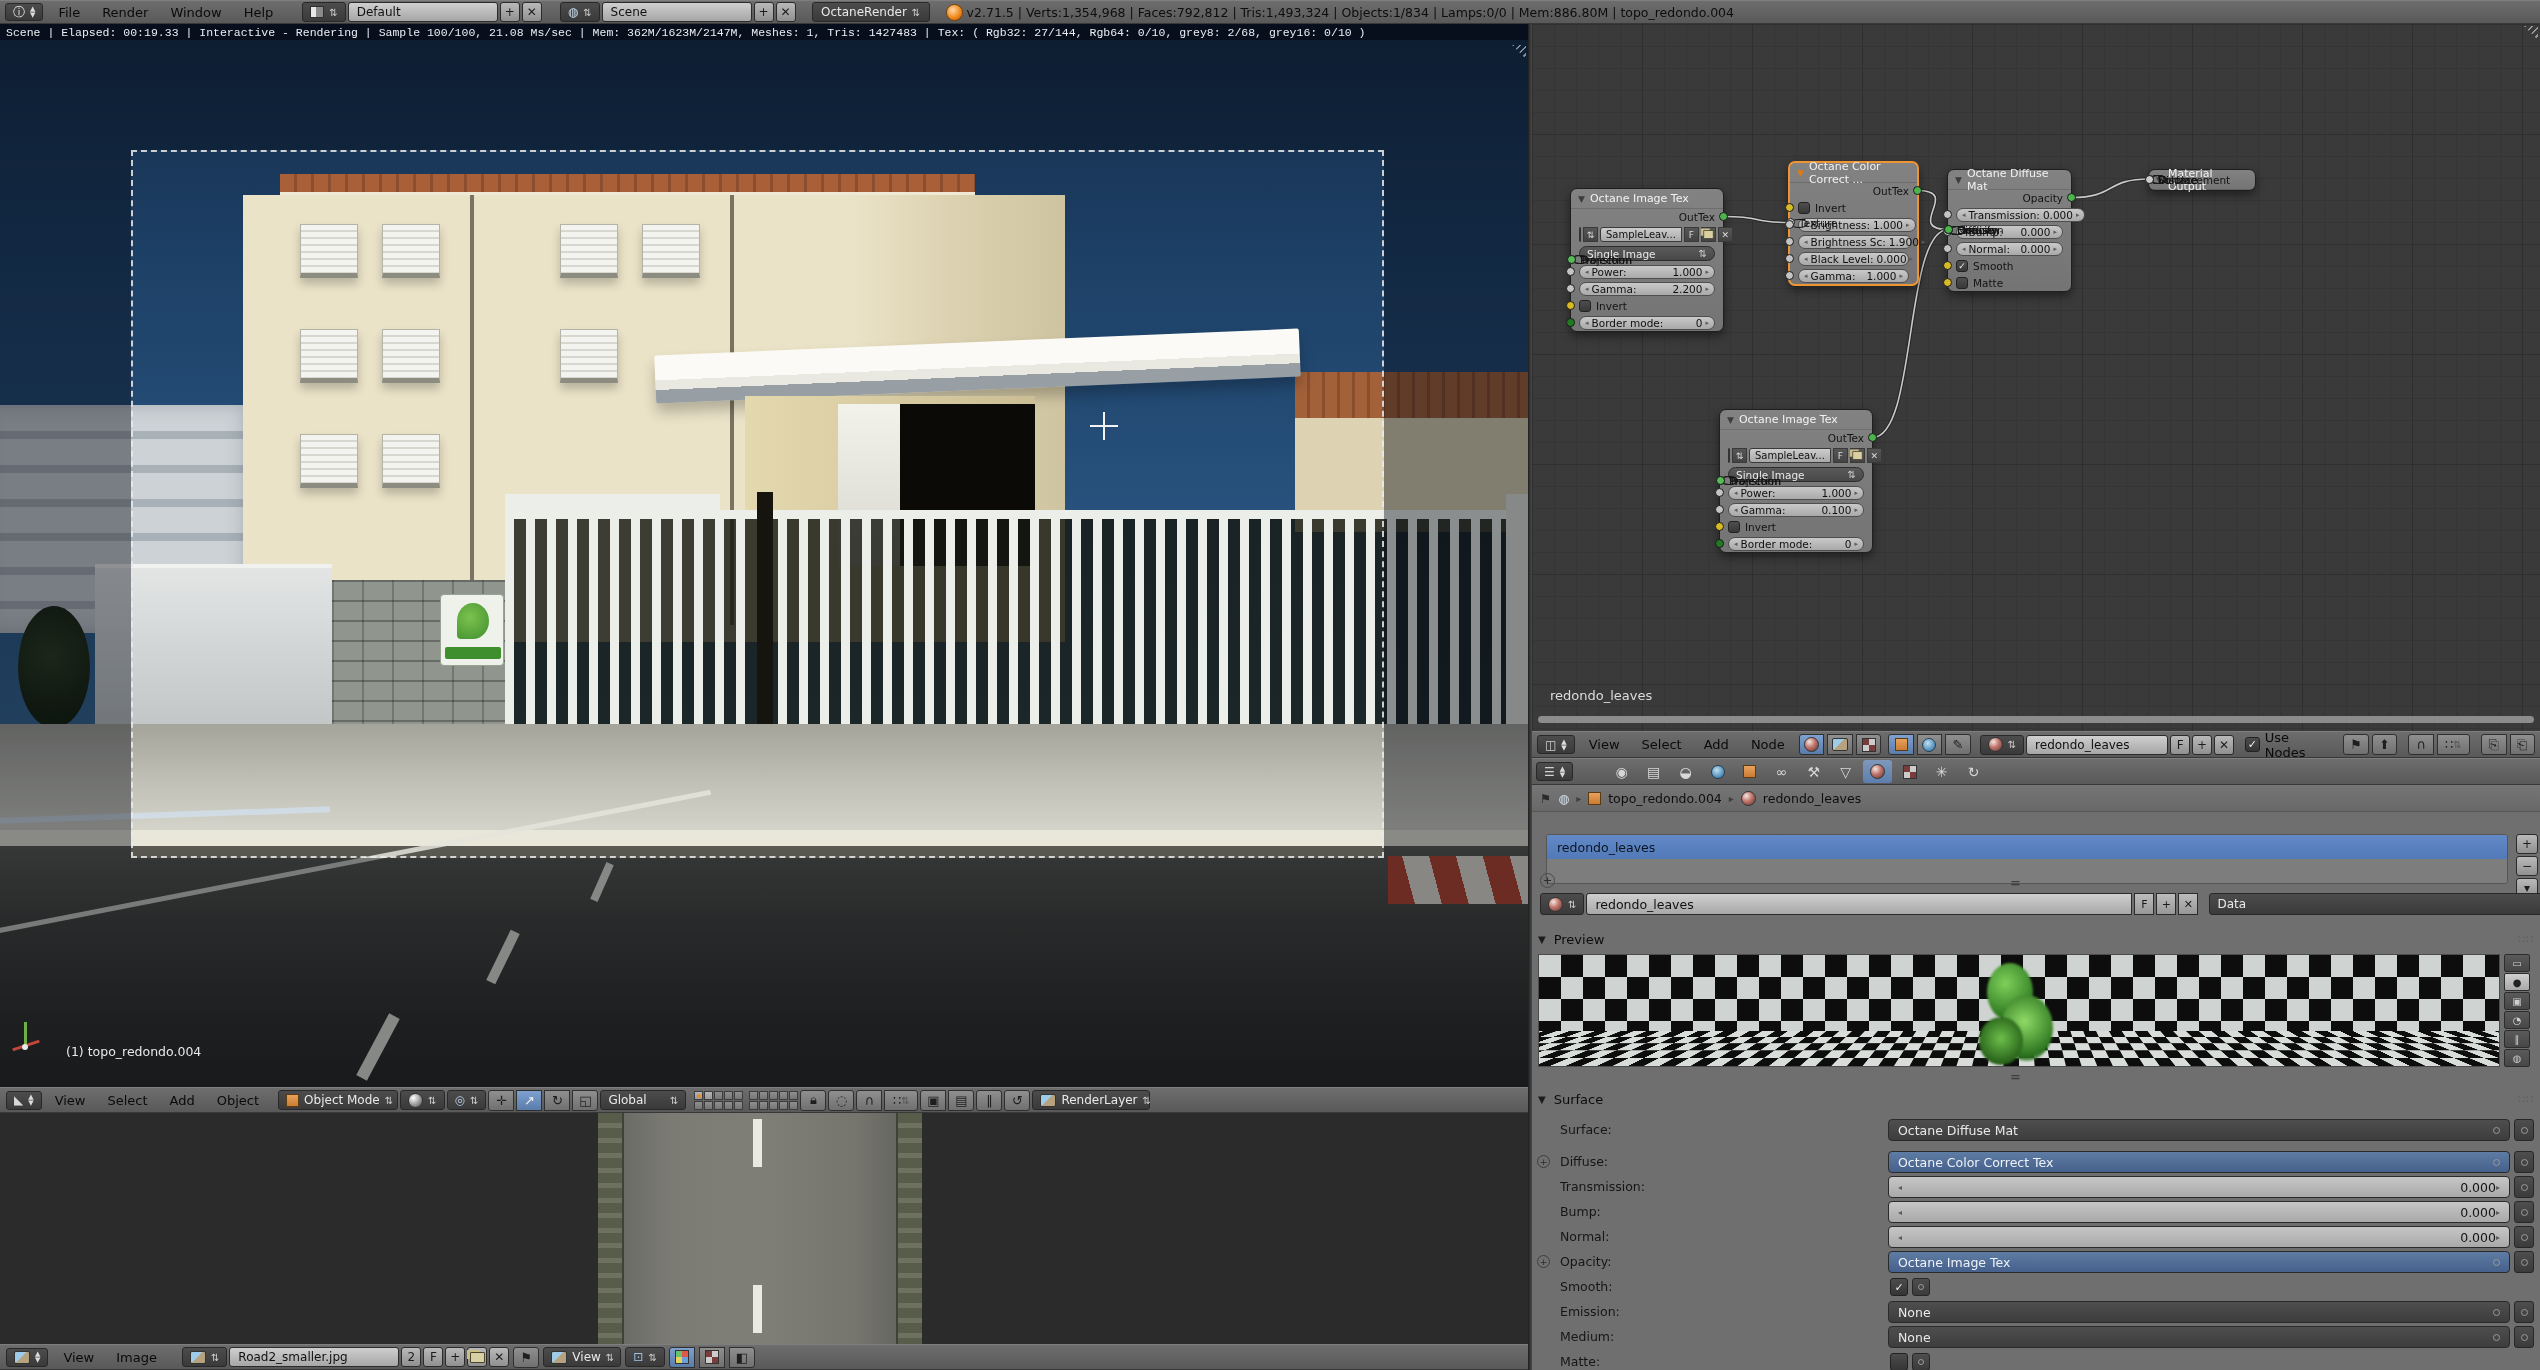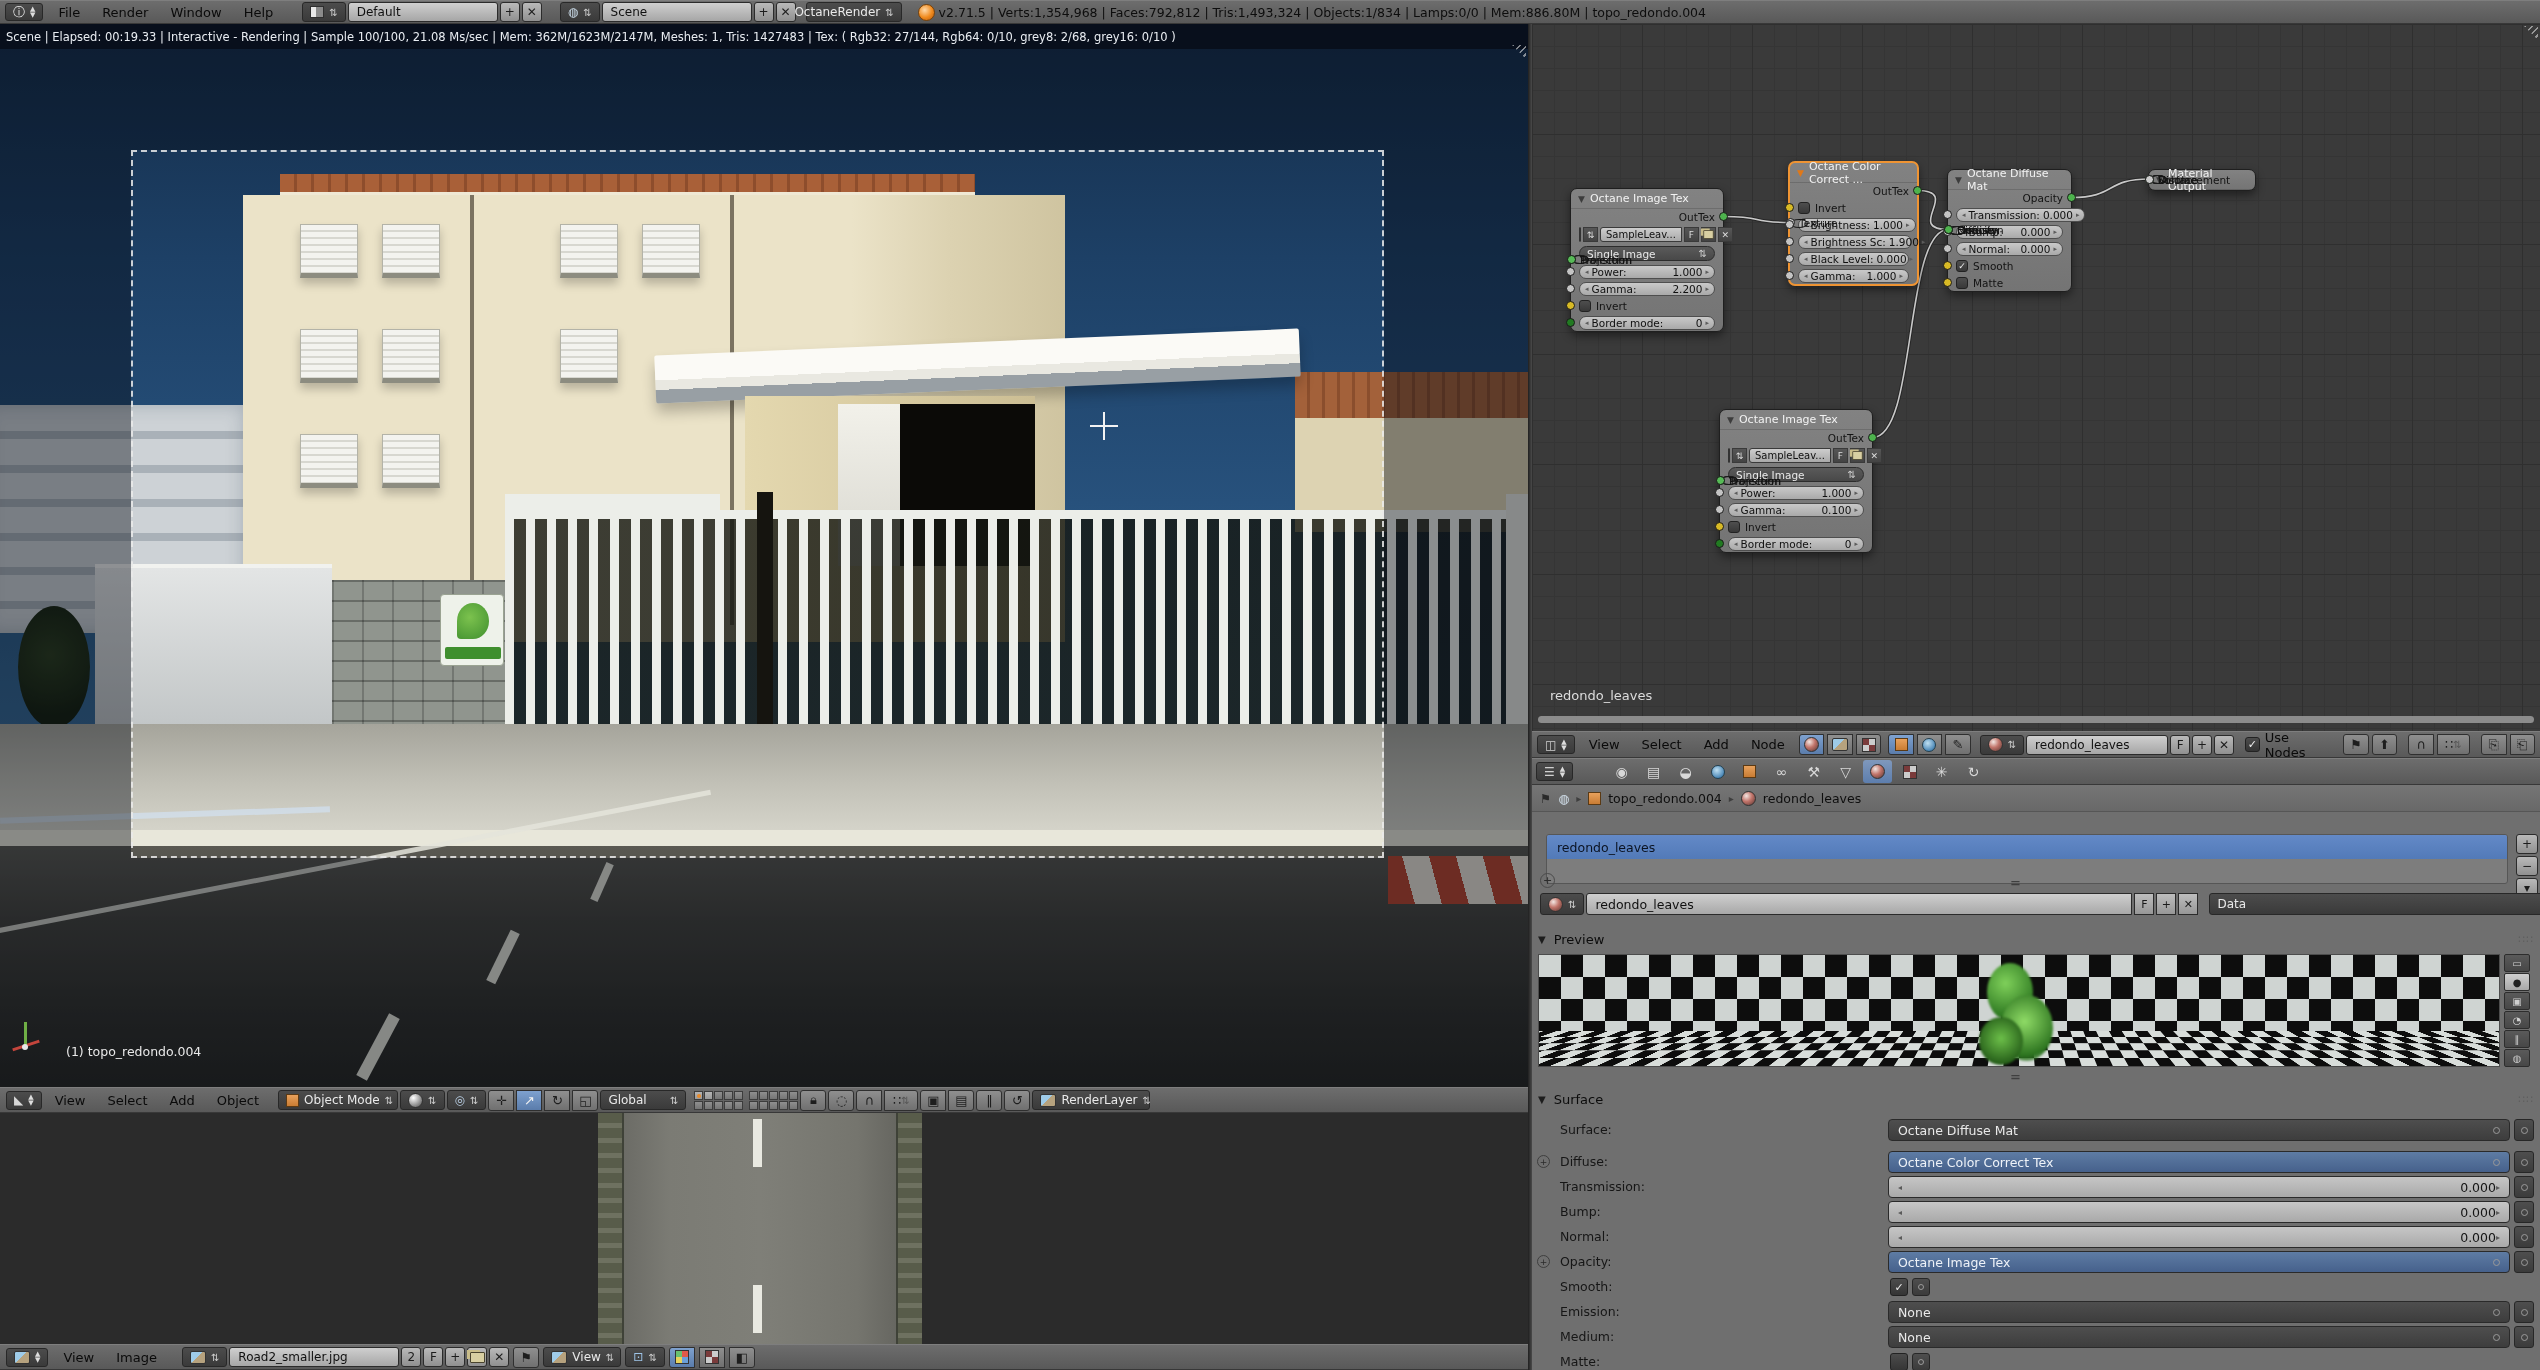--- a/index.html
+++ b/index.html
@@ -22,21 +22,21 @@
   .icon-cube { width:13px; height:13px; background:linear-gradient(#e8a15c,#c97c33); border:1px solid #5b3a14; }
   .icon-globe { width:14px; height:14px; border-radius:50%; background:radial-gradient(circle at 40% 35%, #bfe0f2, #4d89b8 70%, #2c567a); border:1px solid #23404f; }
   .icon-checker { width:14px; height:14px; border:1px solid #333; background:conic-gradient(#ccc 0 25%, #7a3b3b 0 50%, #ccc 0 75%, #7a3b3b 0); }
   .icon-folder { width:15px; height:11px; background:#d8cfa2; border:1px solid #4a442e; border-radius:1px; box-shadow:-4px -3px 0 -1px #c9bd8a; }
   .icon-layout { width:14px; height:12px; border:1px solid #2e2e2e; background:linear-gradient(90deg,#e8e8e8 0 45%, #8a8a8a 45% 100%); }
   .stepper { display:inline-flex; flex-direction:column; font-size:7px; line-height:6px; color:#ddd; }
 
   
   #viewport { position:absolute; left:0; top:24px; width:1528px; height:1063px; overflow:hidden; background:#10131c; }
   .scene-el { position:absolute; }
-  #render-stats { position:absolute; left:0; top:0; width:100%; height:25px; background:rgba(9,15,27,.94); color:#e9edf2; font-size:11.5px; display:flex; align-items:center; padding-left:6px; z-index:40; }
+  #render-stats { position:absolute; left:0; top:0; width:100%; height:16px; background:rgba(9,15,27,.94); color:#e9edf2; font-size:11.5px; display:flex; align-items:center; padding-left:6px; z-index:40;font-family:Liberation Mono, monospace; }
   #render-border { position:absolute; left:131px; top:126px; width:1253px; height:708px; border:2px dashed rgba(235,235,235,.85); box-shadow:0 0 0 2200px rgba(5,9,18,.42); z-index:30; }
   #obj-label { position:absolute; left:66px; bottom:28px; color:#e8e8e8; font-size:12.5px; z-index:41; }
   #crosshair { position:absolute; left:1090px; top:388px; width:28px; height:28px; z-index:35; }
   #crosshair:before, #crosshair:after { content:""; position:absolute; background:#f2f2f2; }
   #crosshair:before { left:13px; top:0; width:2px; height:28px; }
   #crosshair:after { left:0; top:13px; width:28px; height:2px; }
   .win { position:absolute; width:58px; height:54px; background:repeating-linear-gradient(180deg,#f3f3ef 0 5px,#d7d7d0 5px 7px); border:1px solid #b3b3a8; border-bottom:5px solid #8c8c80; box-shadow:0 6px 9px rgba(0,0,0,.22); }
 
   
   #vp-header { left:0; top:1087px; width:1528px; height:26px; gap:2px; padding:0 6px; }
@@ -152,21 +152,21 @@
     </span>
     <span style="display:flex;gap:2px;margin-left:14px">
       <span class="w-dark" style="height:20px">
           <span style="color:#cfe0ee">◍</span>
           <span class="updn">⇅</span>
         </span>
       <span class="w-light" style="width:150px">Scene</span>
       <span class="rbtn">+</span>
       <span class="rbtn">✕</span>
     </span>
-    <span class="w-dark" style="width:96px;margin-left:6px;justify-content:flex-end">
+    <span class="w-dark" style="width:118px;margin-left:12px;justify-content:center">
         <span>OctaneRender</span>
         <span class="updn">⇅</span>
       </span>
     <span style="width:17px;height:17px;border-radius:50%;margin-left:12px;background:radial-gradient(circle at 38% 34%,#ffd9a8,#f08a1d 55%,#b55a10);border:1px solid #7a4208"></span>
     <span style="font-size:12.5px;color:#0d0d0d;margin-left:0">v2.71.5 | Verts:1,354,968 | Faces:792,812 | Tris:1,493,324 | Objects:1/834 | Lamps:0/0 | Mem:886.80M | topo_redondo.004</span>
   </div>
 
   <div id="viewport">
 
     <div class="scene-el" style="inset:0;background:linear-gradient(180deg,#142c48 0%,#1d4066 22%,#27517c 45%,#33648f 62%,#3d6f9b 74%,#41739e 80%)"></div>

